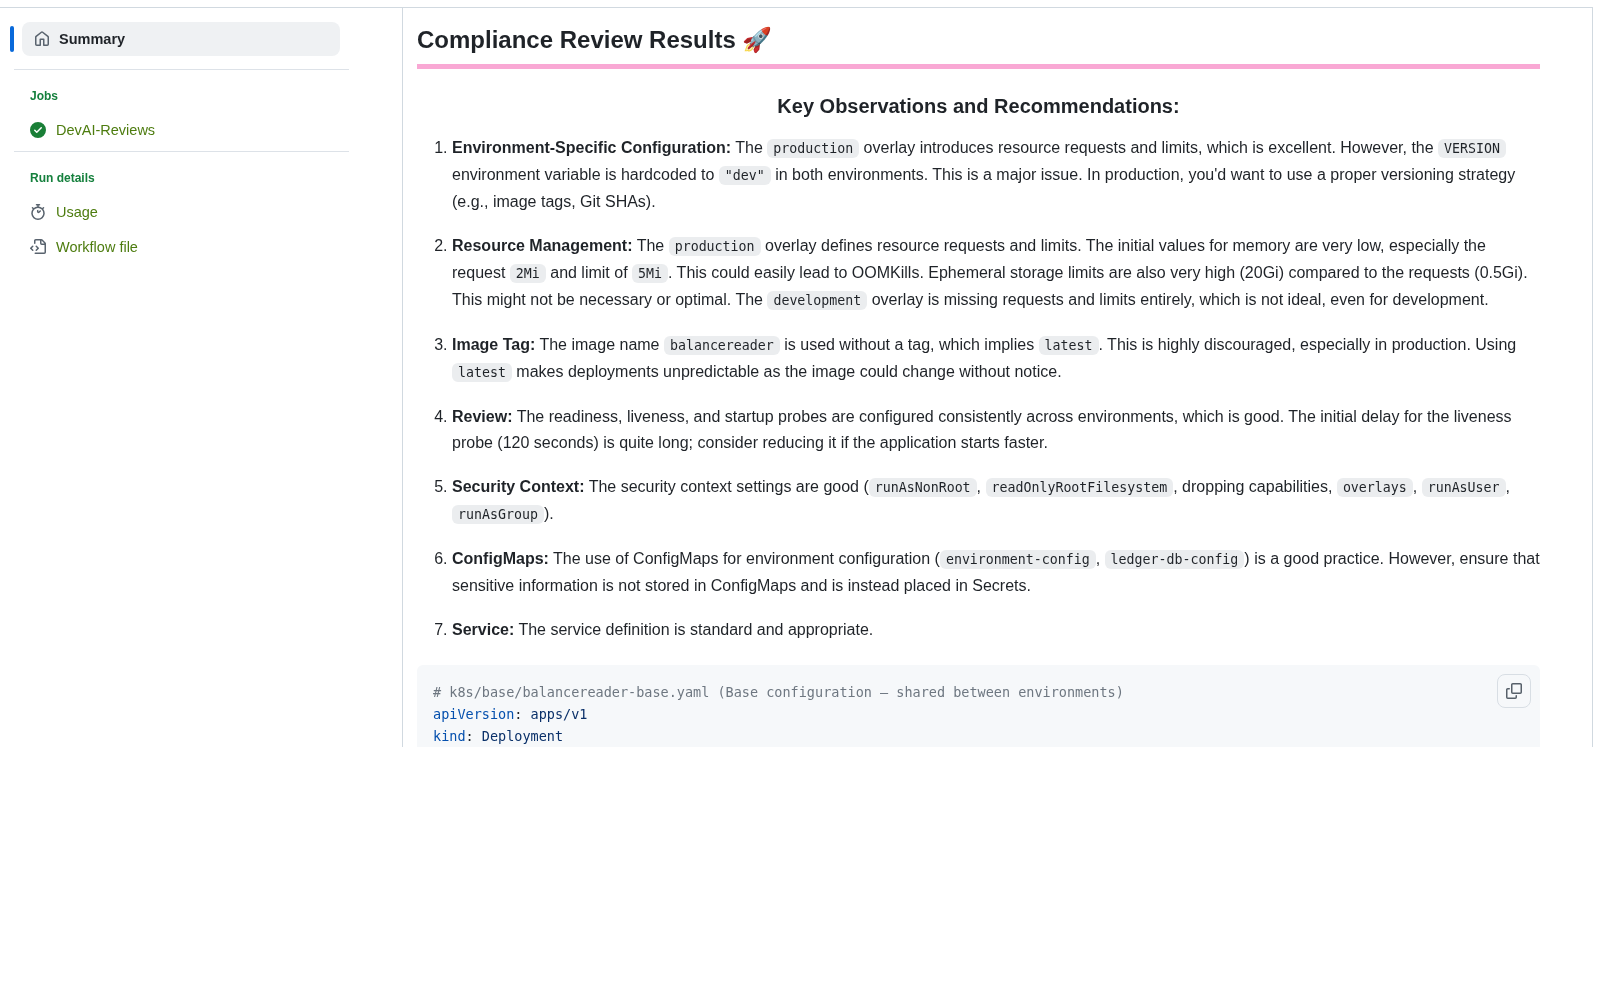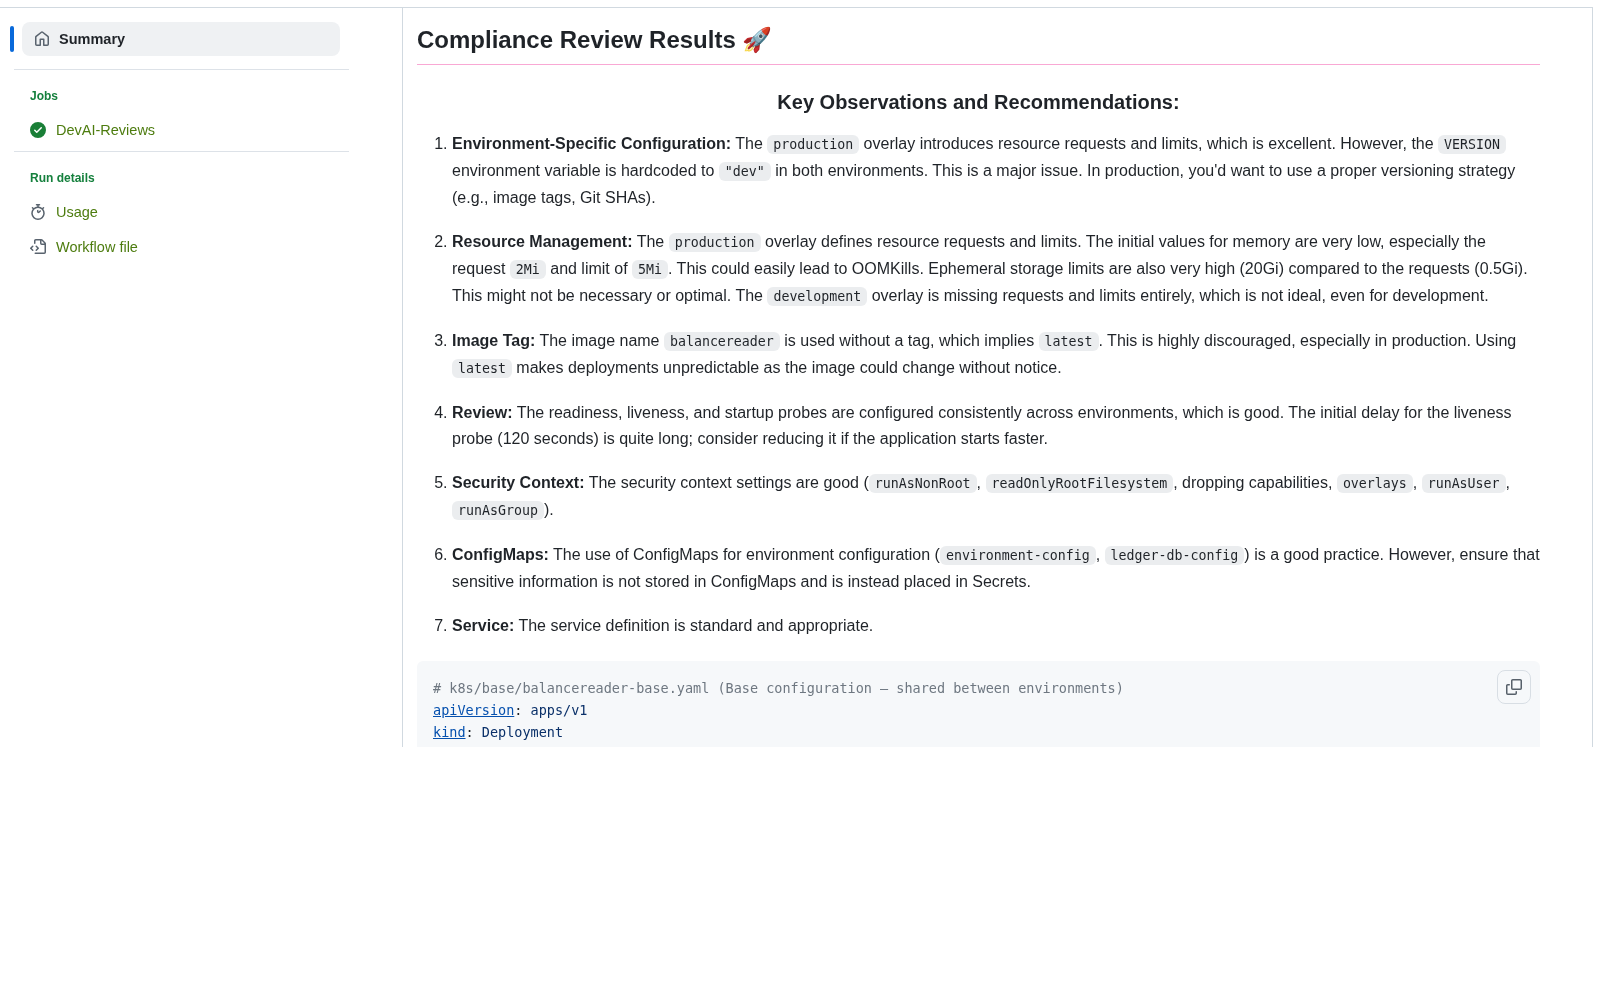--- a/index.html
+++ b/index.html
@@ -49,21 +49,21 @@
   .icon-muted { color: #59636e; flex: 0 0 16px; }
   .icon-success { color: var(--success_green, #1a7f37); flex: 0 0 16px; }
   
   .main {
     flex: 1;
     padding: 16px 52px 0 14px;
     overflow: hidden;
   }
   h1.page-title {
     font-size: 24px; font-weight: 700; line-height: 32px;
-    padding-bottom: 8px; border-bottom: 1px solid #f9a8d4;
+    padding-bottom: 8px; border-bottom: 5px solid #f9a8d4;
   }
   .md p { margin-top: 16px; line-height: 26px; }
   .md h3 { margin-top: 24px; font-size: 20px; font-weight: 700; line-height: 26px; text-align: center; }
   .md ol { margin-top: 16px; padding-left: 35px; }
   .md ol li { line-height: 26px; }
   .md ol li + li { margin-top: 18px; }
   .md strong { font-weight: 700; }
   code.ic {
     font-family: "DejaVu Sans Mono", monospace;
     font-size: 83%;
@@ -80,21 +80,21 @@
     padding: 16px;
     font-family: "DejaVu Sans Mono", monospace;
     font-size: 13.5px;
     line-height: 22px;
     color: #1f2328;
     white-space: pre;
     overflow: hidden;
     height: 160px;
   }
   .tok-comment { color: var(--code_comment, #6e7781); }
-  .tok-key { color: var(--code_key, #0550ae); text-decoration: underline; }
+  .tok-key { color: var(--code_key, #0550ae); }
   .tok-value { color: var(--code_value, #0a3069); }
   .tok-plain { color: #1f2328; }
   .copy-btn {
     position: absolute; top: 9px; right: 9px;
     width: 34px; height: 34px;
     background: #f6f8fa;
     border: 1px solid #d8dee4;
     border-radius: 8px;
     display: grid; place-items: center;
     color: #57606a; cursor: pointer;

